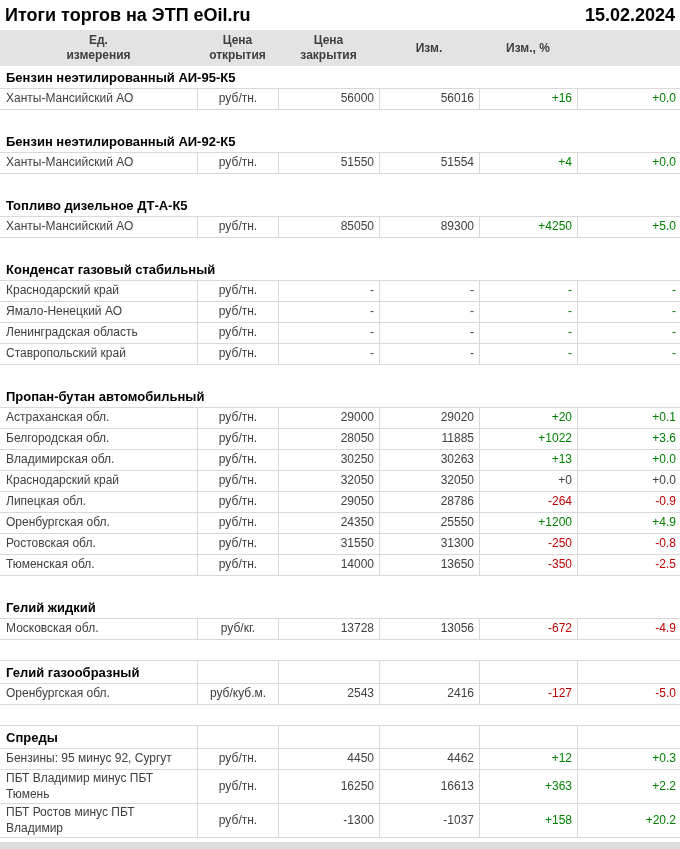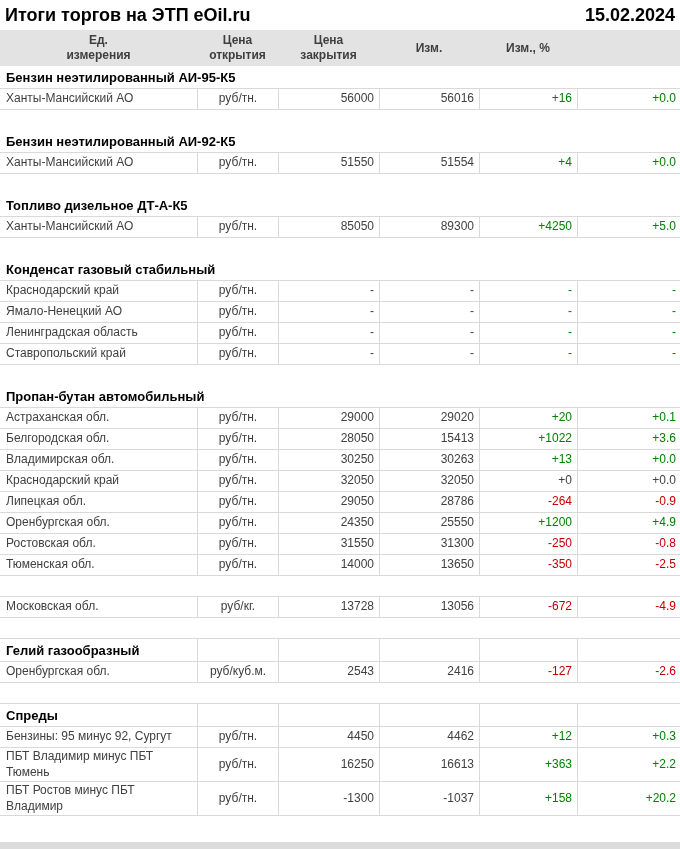--- a/index.html
+++ b/index.html
@@ -194,21 +194,21 @@
     <div class="cell num open">29000</div>
     <div class="cell num close">29020</div>
     <div class="cell num change" style="color: rgb(0, 128, 0);">+20</div>
     <div class="cell num pct" style="color: rgb(0, 128, 0);">+0.1</div>
   </div>
 
   <div class="row grid6">
     <div class="cell product">Белгородская обл.</div>
     <div class="cell unit">руб/тн.</div>
     <div class="cell num open">28050</div>
-    <div class="cell num close">15413</div>
+    <div class="cell num close">11885</div>
     <div class="cell num change" style="color: rgb(0, 128, 0);">+1022</div>
     <div class="cell num pct" style="color: rgb(0, 128, 0); padding-left: 8px;">+3.6</div>
   </div>
 
   <div class="row grid6">
     <div class="cell product">Владимирская обл.</div>
     <div class="cell unit">руб/тн.</div>
     <div class="cell num open">30250</div>
     <div class="cell num close">30263</div>
     <div class="cell num change" style="color: rgb(0, 128, 0); padding-left: 8px;">+13</div>
@@ -257,20 +257,24 @@
     <div class="cell num open">14000</div>
     <div class="cell num close">13650</div>
     <div class="cell num change" style="color: rgb(192, 0, 0);">-350</div>
     <div class="cell num pct" style="color: rgb(192, 0, 0);">-2.5</div>
   </div>
 </div>
     <div class="gap"></div>
   </section>
 
   <section>
+    <div class="sec-title-row grid6">
+      <span class="sec-title">Гелий жидкий</span>
+
+    </div>
     <div class="rows">
   <div class="row grid6">
     <div class="cell product">Московская обл.</div>
     <div class="cell unit">руб/кг.</div>
     <div class="cell num open">13728</div>
     <div class="cell num close">13056</div>
     <div class="cell num change" style="color: rgb(192, 0, 0);">-672</div>
     <div class="cell num pct" style="color: rgb(192, 0, 0);">-4.9</div>
   </div>
 </div>
@@ -286,21 +290,21 @@
       <div class="sec-vcell c5"></div>
       <div class="sec-vcell c6"></div>
     </div>
     <div class="rows">
   <div class="row grid6">
     <div class="cell product">Оренбургская обл.</div>
     <div class="cell unit">руб/куб.м.</div>
     <div class="cell num open">2543</div>
     <div class="cell num close">2416</div>
     <div class="cell num change" style="color: rgb(192, 0, 0);">-127</div>
-    <div class="cell num pct" style="color: rgb(192, 0, 0);">-2.6</div>
+    <div class="cell num pct" style="color: rgb(192, 0, 0);">-5.0</div>
   </div>
 </div>
     <div class="gap"></div>
   </section>
 
   <section>
     <div class="sec-title-row grid6 bordered">
       <span class="sec-title">Спреды</span>
       <div class="sec-vcell c2"></div>
       <div class="sec-vcell c3"></div>

